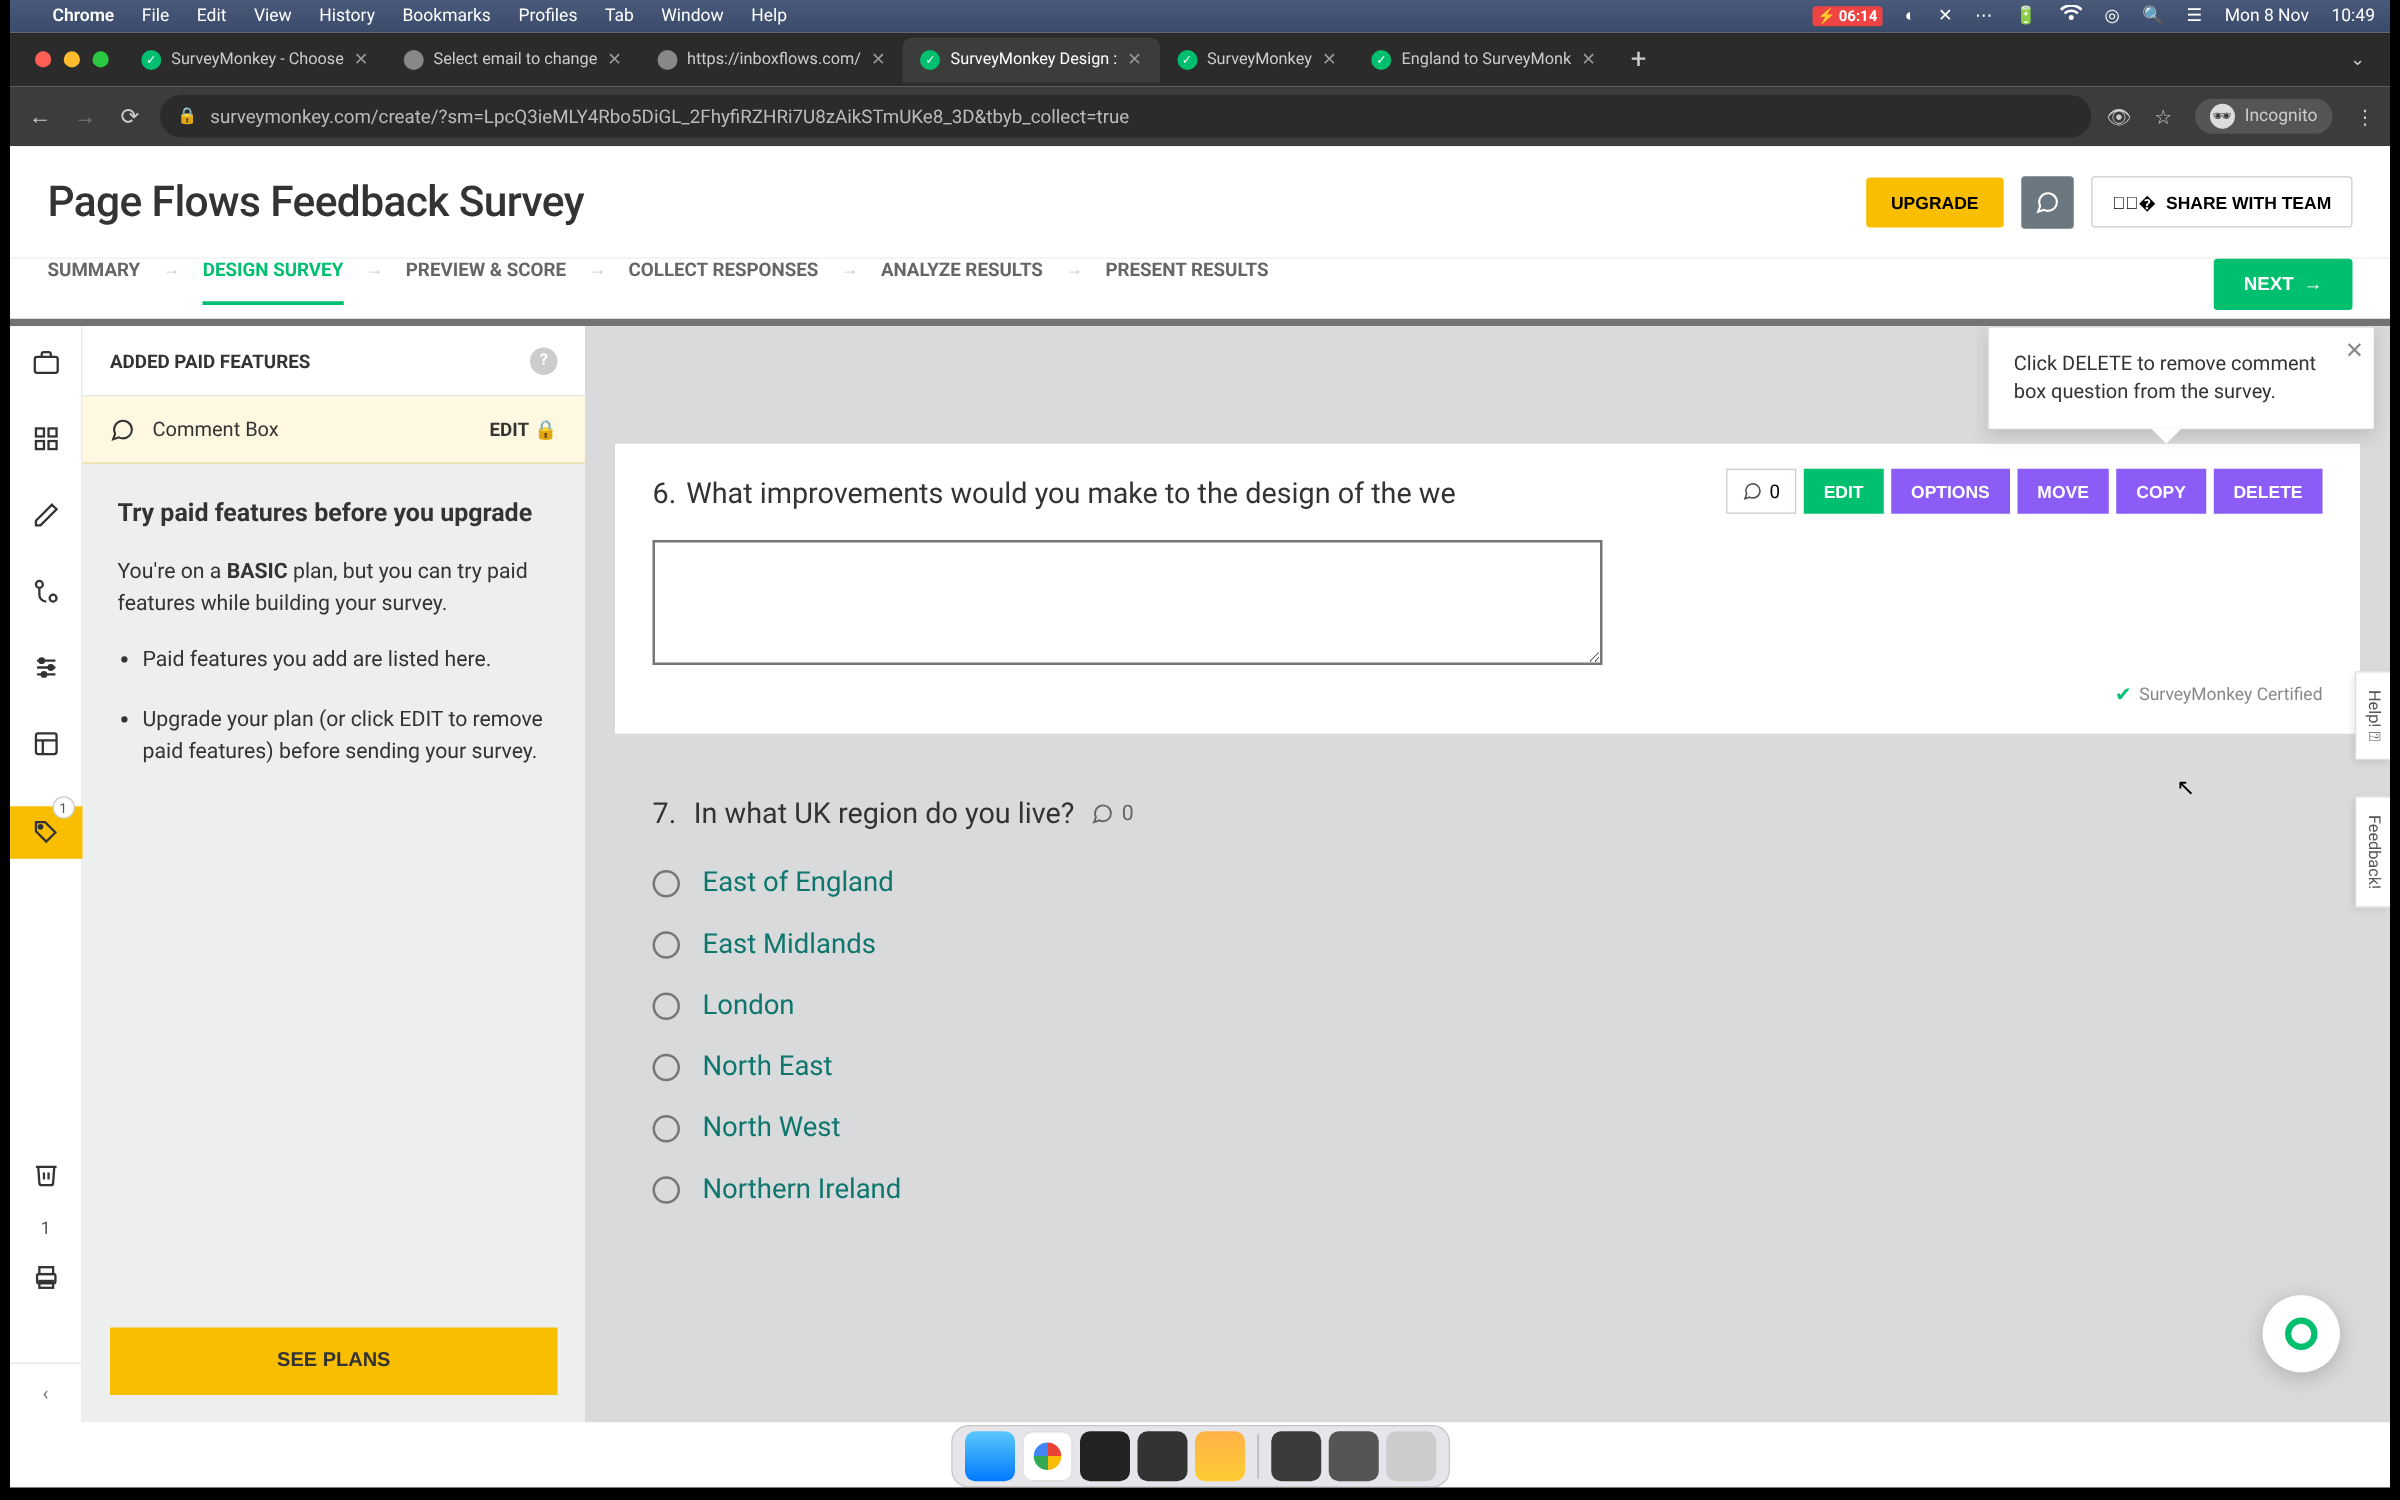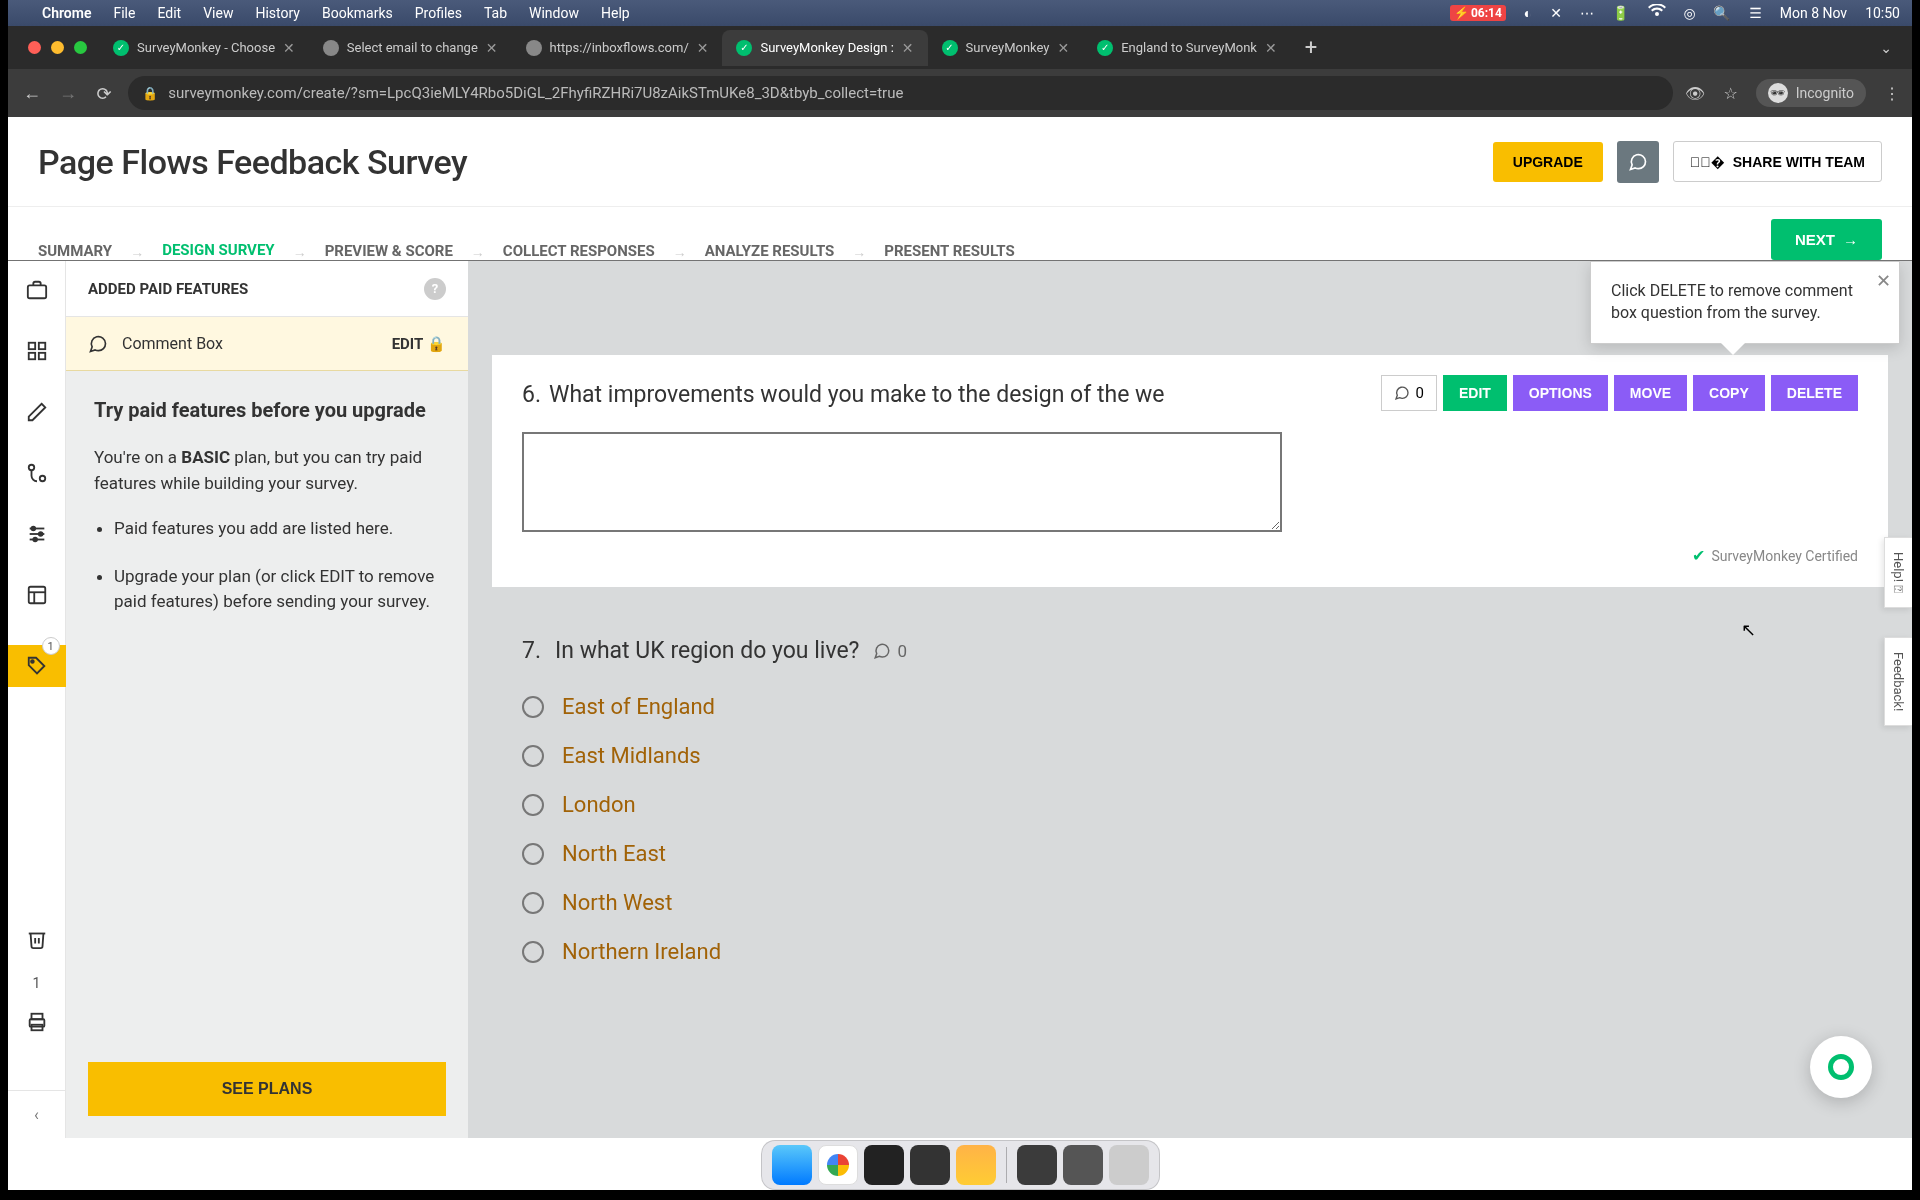--- a/index.html
+++ b/index.html
@@ -42,21 +42,21 @@
 .page { position:relative; height:calc(1200px - 26px - 44px - 48px - 52px); background:#fff; overflow:hidden;}
 
 .page-header { height:90px; display:flex; align-items:center; padding:0 30px; justify-content:space-between; border-bottom:1px solid #eee;}
 .page-title { font-size:34px; font-weight:500; color:#333; letter-spacing:-0.5px;}
 .header-right { display:flex; align-items:center; gap:14px;}
 .btn-upgrade { background:#f9be00; color:#000000; font-weight:700; font-size:14px; padding:12px 20px; border:none; border-radius:3px;}
 .btn-speech { width:42px; height:42px; background:#6b787f; border-radius:3px; display:flex; align-items:center; justify-content:center; color:#fff;}
 .btn-share { border:1px solid #ccc; background:#fff; padding:10px 16px; font-size:14px; font-weight:700; border-radius:3px; display:flex; align-items:center; gap:8px;}
 
 
-.steps { height:54px; display:flex; align-items:flex-end; padding:0 30px; border-bottom:1px solid #737373; gap:18px; font-size:15px; font-weight:700; color:#666;}
+.steps { height:54px; display:flex; align-items:flex-start; padding:0 30px; border-bottom:6px solid #737373; gap:18px; font-size:15px; font-weight:700; color:#666;}
 .steps .step.active { color:#00bf6f; border-bottom:3px solid #00bf6f; padding-bottom:16px; margin-bottom:-18px;}
 .steps .arrow { color:#ccc; font-size:14px;}
 .btn-next { margin-left:auto; background:#00bf6f; color:#fff; font-weight:700; padding:12px 24px; border:none; border-radius:3px; font-size:15px; display:flex; align-items:center; gap:8px;}
 
 
 .body { display:flex; height:calc(100% - 90px - 54px);}
 .rail { width:58px; background:#fff; border-right:1px solid #e5e5e5; display:flex; flex-direction:column; align-items:center; padding-top:18px; gap:34px;}
 .rail .ricon { color:#555; font-size:20px; position:relative;}
 .rail .ricon.active { background:#f9be00; width:58px; height:42px; display:flex; align-items:center; justify-content:center;}
 .rail .badge { position:absolute; top:-8px; right:6px; background:#fff; border:1px solid #ccc; border-radius:10px; font-size:11px; width:18px; height:18px; display:flex; align-items:center; justify-content:center;}
@@ -86,21 +86,21 @@
 .q-cert .chk { color:#00bf6f; font-size:16px;}
 .q-toolbar { position:absolute; top:20px; right:30px; display:flex; gap:6px; align-items:center;}
 .q-toolbar .cbtn { background:#8b5cf6; color:#fff; font-weight:700; font-size:14px; padding:10px 16px; border:none;}
 .q-toolbar .cbtn.edit { background:#00bf6f;}
 .q-toolbar .comment { background:#fff; border:1px solid #ccc; padding:8px 12px; display:flex; align-items:center; gap:6px; font-size:15px;}
 
 .q7 { background:transparent; margin-top:50px; padding:0 30px;}
 .q7-title { font-size:23px; color:#333; display:flex; align-items:center; gap:14px;}
 .q7-title .cm { display:flex; align-items:center; gap:6px; font-size:17px; color:#666;}
 .opts { margin-top:30px;}
-.opt { display:flex; align-items:center; gap:18px; font-size:22px; color:#a16207; margin-bottom:24px;}
+.opt { display:flex; align-items:center; gap:18px; font-size:22px; color:#0f766e; margin-bottom:24px;}
 .radio { width:22px; height:22px; border:2px solid #777; border-radius:50%;}
 
 
 .tooltip { position:absolute; top:0; right:12px; width:310px; background:#fff; border:1px solid #ccc; box-shadow:0 4px 14px rgba(0,0,0,.15); padding:18px 20px; font-size:16px; color:#333; line-height:1.4; z-index:50;}
 .tooltip .tx { position:absolute; top:6px; right:8px; color:#888; font-size:18px;}
 .tooltip::after { content:""; position:absolute; bottom:-12px; left:130px; border:12px solid transparent; border-top-color:#fff; border-bottom:none;}
 
 
 .edge-tab { position:absolute; right:0; background:#fff; border:1px solid #ddd; border-right:none; writing-mode:vertical-rl; padding:14px 6px; font-size:13px; color:#555; box-shadow:-2px 2px 6px rgba(0,0,0,.1);}
 .edge-help { top:420px;}
@@ -154,21 +154,21 @@
     <span>🔋</span>
     <span>
       <svg width="18" height="14" viewBox="0 0 18 14">
             <path d="M9 12a2 2 0 100-4 2 2 0 000 4zM3 6c3.3-3.3 8.7-3.3 12 0l-1.5 1.5c-2.5-2.5-6.5-2.5-9 0L3 6zM0 3C5 -2 13 -2 18 3l-1.5 1.5C12.3.3 5.7.3 1.5 4.5L0 3z" fill="#fff"></path>
           </svg>
     </span>
     <span>◎</span>
     <span>🔍</span>
     <span>☰</span>
     <span>Mon 8 Nov</span>
-    <span>10:50</span>
+    <span>10:49</span>
   </div>
 </div>
 
 <div class="tab-strip">
   <div class="traffic">
     <span class="tl-red"></span>
     <span class="tl-yel"></span>
     <span class="tl-grn"></span>
   </div>
   <div class="tabs">

